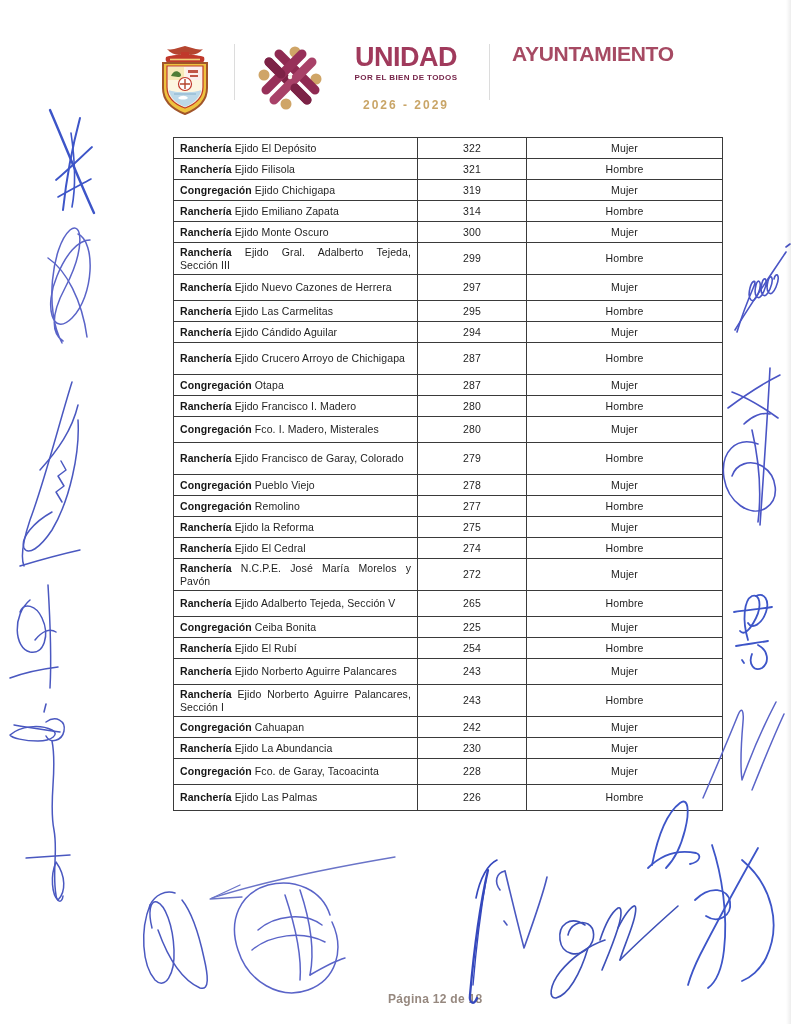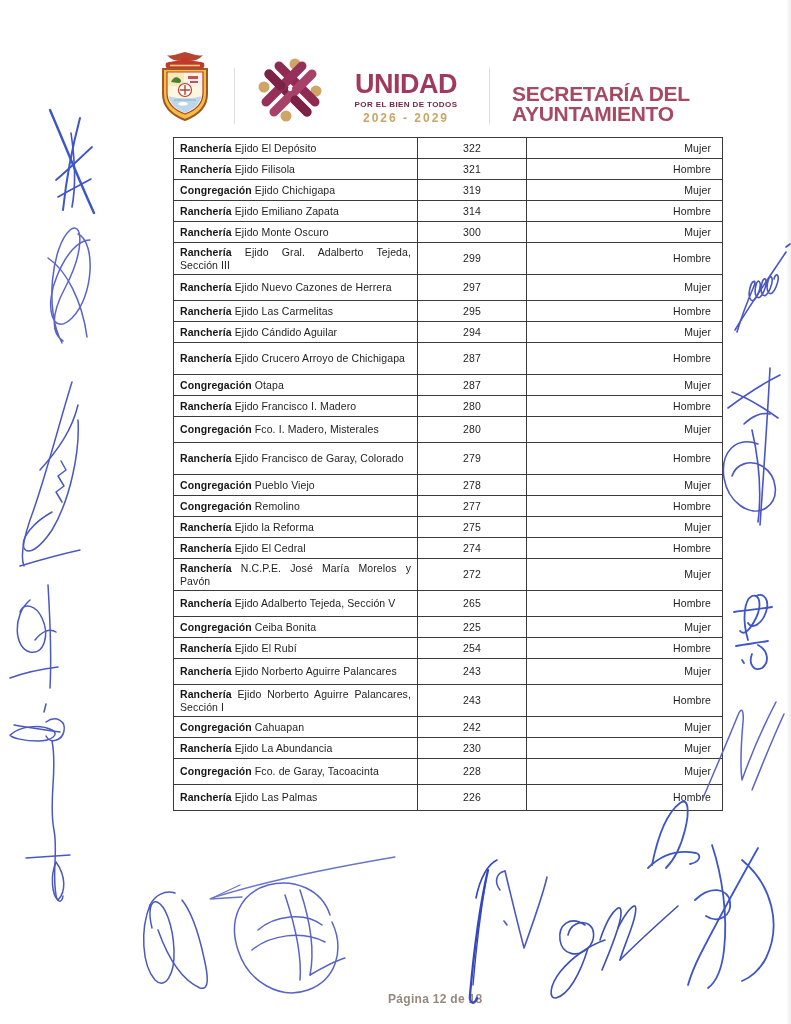--- a/index.html
+++ b/index.html
@@ -4,44 +4,44 @@
 <style>
   html,body{margin:0;padding:0;background:#ffffff;}
   .page{
     position:relative;width:791px;height:1024px;margin:0 auto;background:#ffffff;
     font-family:"Liberation Sans",sans-serif;color:#202020;overflow:hidden;
   }
   .page::after{content:"";position:absolute;top:0;right:0;width:5px;height:100%;
     background:linear-gradient(to right,rgba(0,0,0,0),rgba(0,0,0,0.07));pointer-events:none;}
 
   
-  .hdr{position:absolute;left:158px;top:44px;height:80px;display:flex;align-items:flex-end;gap:22px;}
+  .hdr{position:absolute;left:158px;top:44px;height:80px;display:flex;align-items:flex-start;gap:22px;}
   .vdiv{width:1px;height:56px;background:#dcdcdc;flex:0 0 auto;}
   .crest{flex:0 0 auto;}
   .xlogo{flex:0 0 auto;}
   .brand{flex:0 0 auto;text-align:center;line-height:1;width:122px;}
   .brand-title{font-size:27px;font-weight:800;color:#a03a5c;letter-spacing:-0.5px;}
   .brand-sub{font-size:8px;font-weight:700;color:#76254a;letter-spacing:0.4px;margin-top:3px;}
-  .brand-years{font-size:12px;font-weight:700;color:#c9a567;letter-spacing:2px;margin-top:3px;}
+  .brand-years{font-size:12px;font-weight:700;color:#c9a567;letter-spacing:2px;margin-top:17px;}
   .secretariat{font-size:21px;font-weight:800;color:#a64a63;line-height:0.95;letter-spacing:-0.3px;}
 
   
   table.data-table{
     position:absolute;left:173px;top:137px;width:549px;
     border-collapse:collapse;table-layout:fixed;
   }
   table.data-table td{
     border:1px solid #3a3a3a;vertical-align:middle;
     font-size:10.5px;line-height:1.2;letter-spacing:0.1px;color:#1e1e1e;
     background:transparent;box-sizing:border-box;
   }
   td.c-name{width:244px;text-align:justify;padding:2px 6px;}
   td.c-name strong{font-weight:700;color:#161616;}
   td.c-num{width:109px;text-align:center;font-size:11.5px;padding:2px 4px;}
-  td.c-gen{width:196px;text-align:right;font-size:11.5px;padding:2px 11px;}
+  td.c-gen{width:196px;text-align:center;font-size:11.5px;padding:2px 4px;}
   tr.row-s td{height:21px;}
   tr.row-m td{height:26px;}
   tr.row-l td{height:32px;}
 
   
   .footer{position:absolute;left:388px;top:992px;font-size:12px;font-weight:700;
     color:#96887f;letter-spacing:0.3px;}
 
   
   svg.ink{position:absolute;left:0;top:0;pointer-events:none;}
@@ -89,21 +89,20 @@
 
     <div class="brand">
       <div class="brand-title">UNIDAD</div>
       <div class="brand-sub">POR EL BIEN DE TODOS</div>
       <div class="brand-years">2026 - 2029</div>
     </div>
 
     <div class="vdiv"></div>
 
     <div class="secretariat">
-      <div>SECRETARÍA DEL</div>
       <div>AYUNTAMIENTO</div>
     </div>
   </header>
 
   <table class="data-table">
     <tbody id="tbody">
         <tr class="row-s">
           <td class="c-name"><strong>Ranchería</strong> Ejido El Depósito</td>
           <td class="c-num">322</td>
           <td class="c-gen">Mujer</td>

